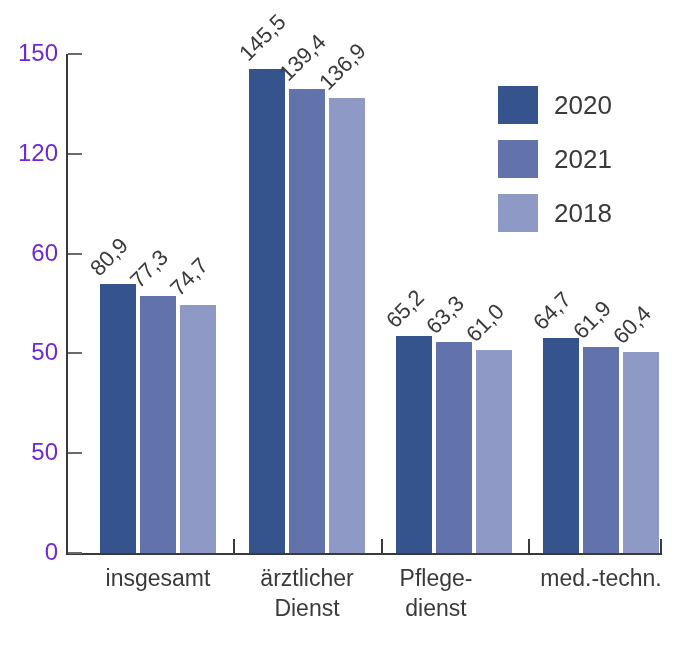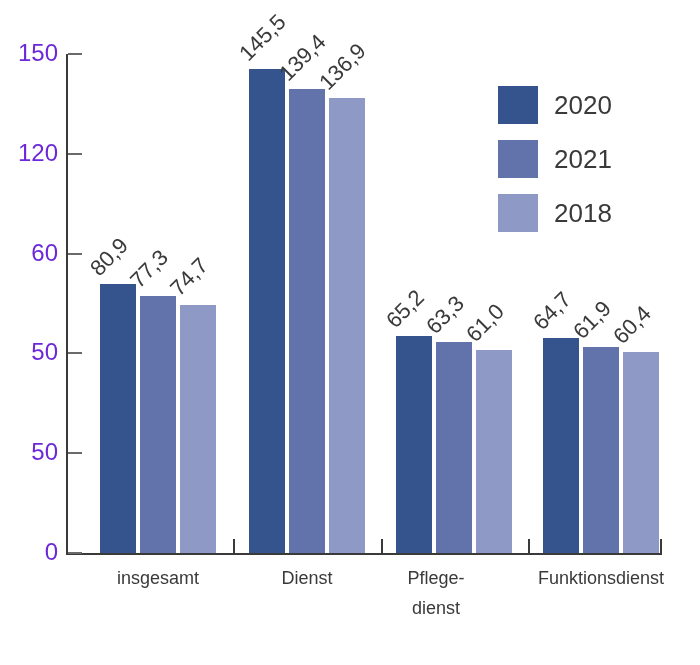--- a/index.html
+++ b/index.html
@@ -93,21 +93,21 @@
     color: #3a3a3a;
     transform: rotate(-45deg);
     transform-origin: left bottom;
   }
 
   
   .cat-label {
     position: absolute;
     top: 563px;
     text-align: center;
-    font-size: 18px;
+    font-size: 23px;
     line-height: 30px;
     color: #3a3a3a;
   }
 
   
   .legend {
     position: absolute;
     left: 498px;
     top: 86px;
   }
@@ -201,28 +201,29 @@
       <div class="bar-value" style="left: 545px; top: 311.765px;">64,7</div>
       <div class="bar-value" style="left: 585px; top: 321.079px;">61,9</div>
       <div class="bar-value" style="left: 625px; top: 326.069px;">60,4</div>
     </div>
 
   <div id="cats-group">
       <div class="cat-label" style="left: 58px; width: 200px;">
         <div>insgesamt</div>
       </div>
       <div class="cat-label" style="left: 207px; width: 200px;">
+        <div>ärztlicher</div>
         <div>Dienst</div>
       </div>
       <div class="cat-label" style="left: 336px; width: 200px;">
         <div>Pflege-</div>
         <div>dienst</div>
       </div>
       <div class="cat-label" style="left: 501px; width: 200px;">
-        <div>Funktionsdienst</div>
+        <div>med.-techn.</div>
       </div>
     </div>
 
   <div class="legend" id="legend-group">
       <div class="legend-row">
         <div class="legend-swatch" style="background: rgb(53, 83, 140);"></div>
         <div class="legend-label">2020</div>
       </div>
       <div class="legend-row">
         <div class="legend-swatch" style="background: rgb(98, 115, 172);"></div>

